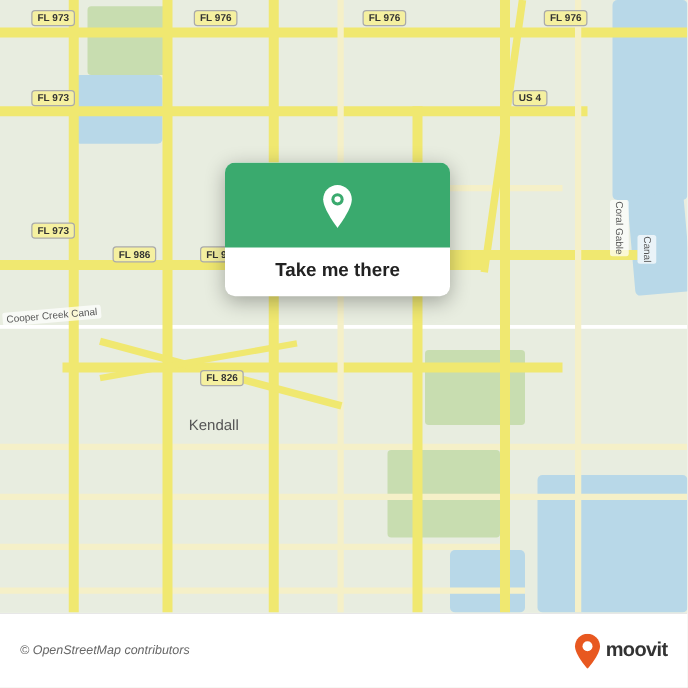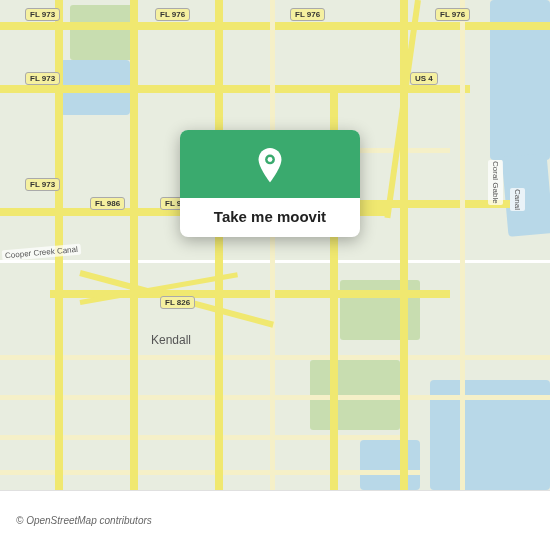--- a/index.html
+++ b/index.html
@@ -227,25 +227,33 @@
 
   <div class="popup-card" style="top:130px;left:180px;">
     <div class="popup-green">
 
       <svg class="popup-pin" viewBox="0 0 36 44" fill="none" xmlns="http://www.w3.org/2000/svg">
         <path d="M18 0C10.268 0 4 6.268 4 14c0 9.941 14 28 14 28S32 23.941 32 14C32 6.268 25.732 0 18 0z" fill="white"></path>
         <circle cx="18" cy="14" r="6" fill="#3aaa6e"></circle>
         <circle cx="18" cy="14" r="3" fill="white"></circle>
       </svg>
     </div>
-    <div class="popup-label">Take me moovit</div>
+    <div class="popup-label">Take me there</div>
   </div>
 
 </div>
 
 <div id="bottom-bar">
   <div class="bottom-info">
     <div class="attribution">
       <span>© OpenStreetMap contributors</span>
     </div>
   </div>
 
+  <div class="moovit-logo">
+
+    <svg class="moovit-pin" viewBox="0 0 22 28" xmlns="http://www.w3.org/2000/svg">
+      <path d="M11 0C5.477 0 1 4.477 1 10c0 7 10 18 10 18S21 17 21 10C21 4.477 16.523 0 11 0z" fill="#e85820"></path>
+      <circle cx="11" cy="10" r="4" fill="white"></circle>
+    </svg>
+    <span class="moovit-text">moovit</span>
+  </div>
 </div>
 
 </body></html>

